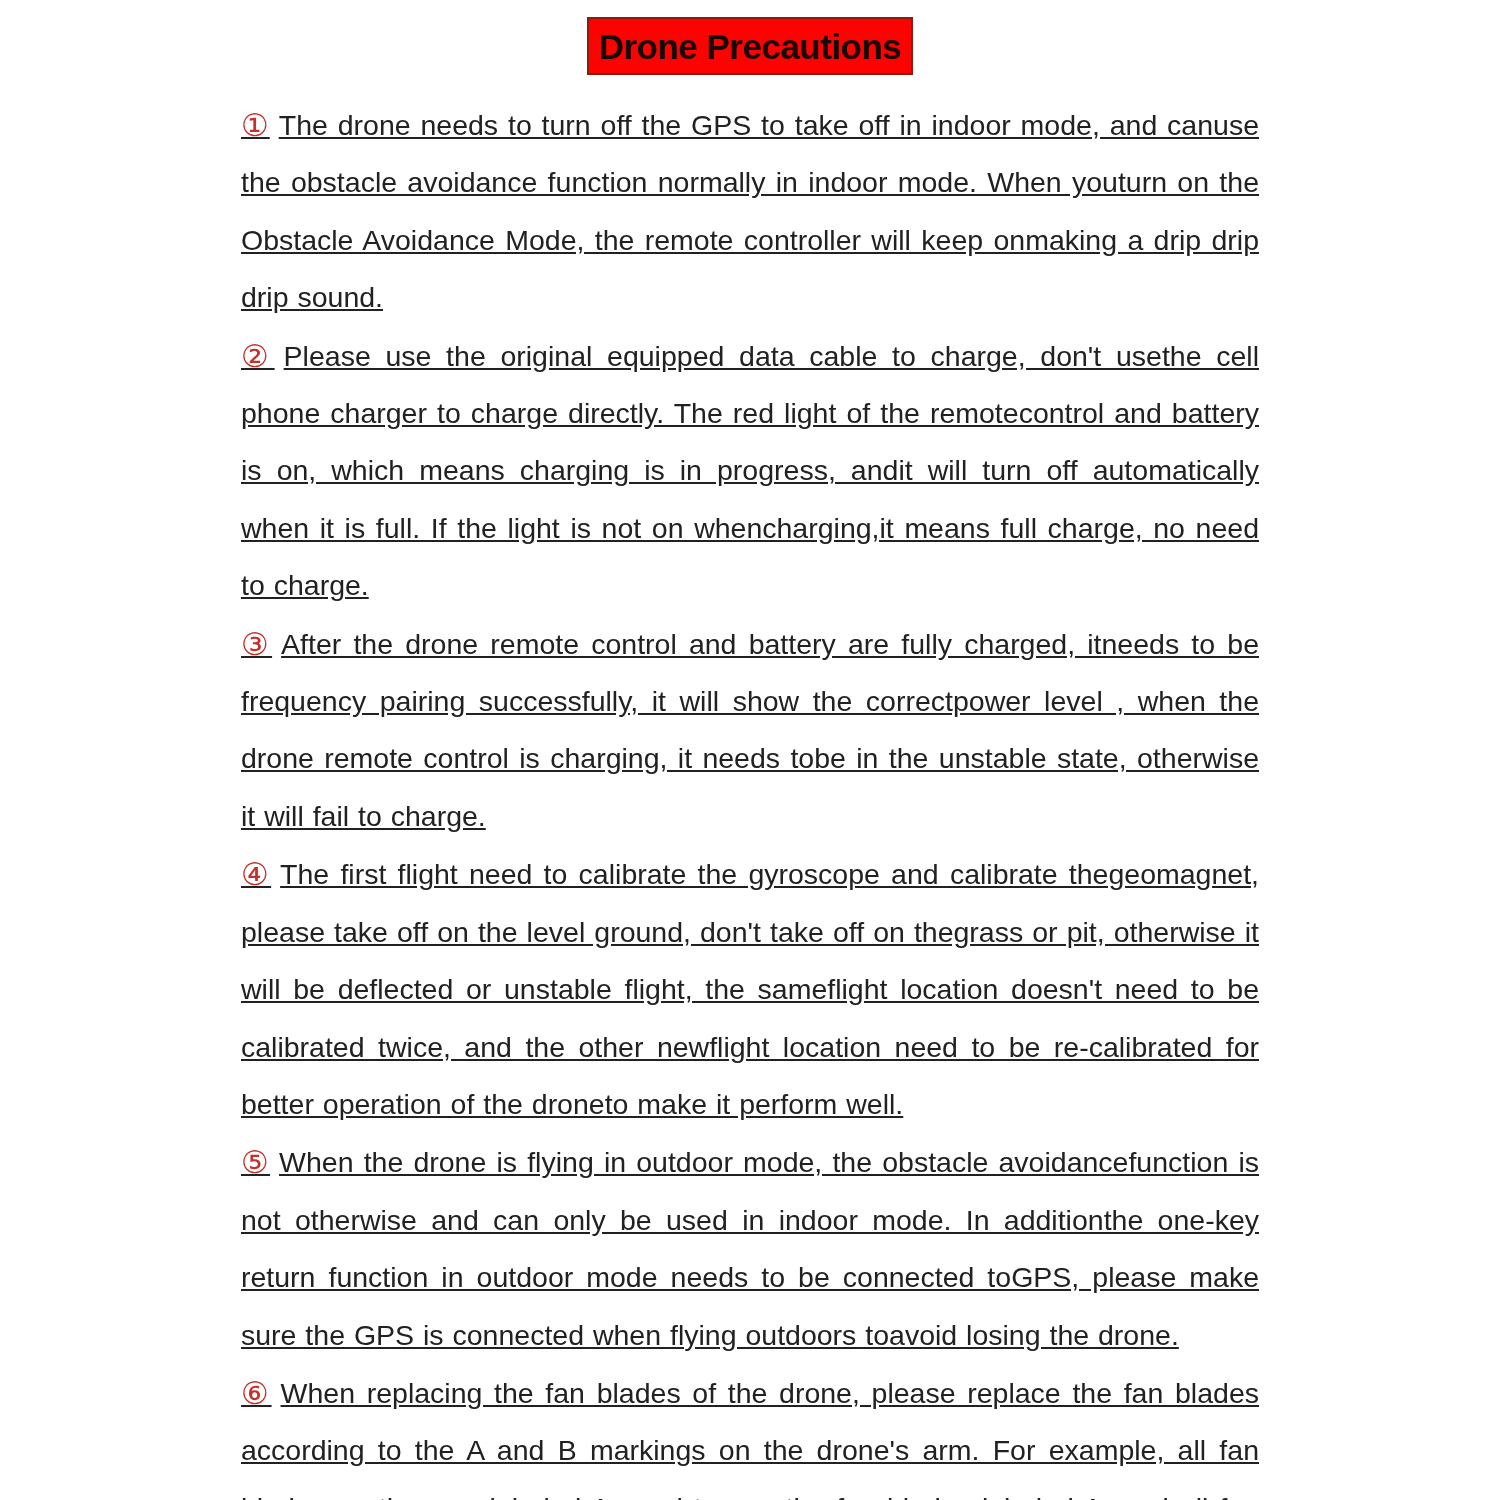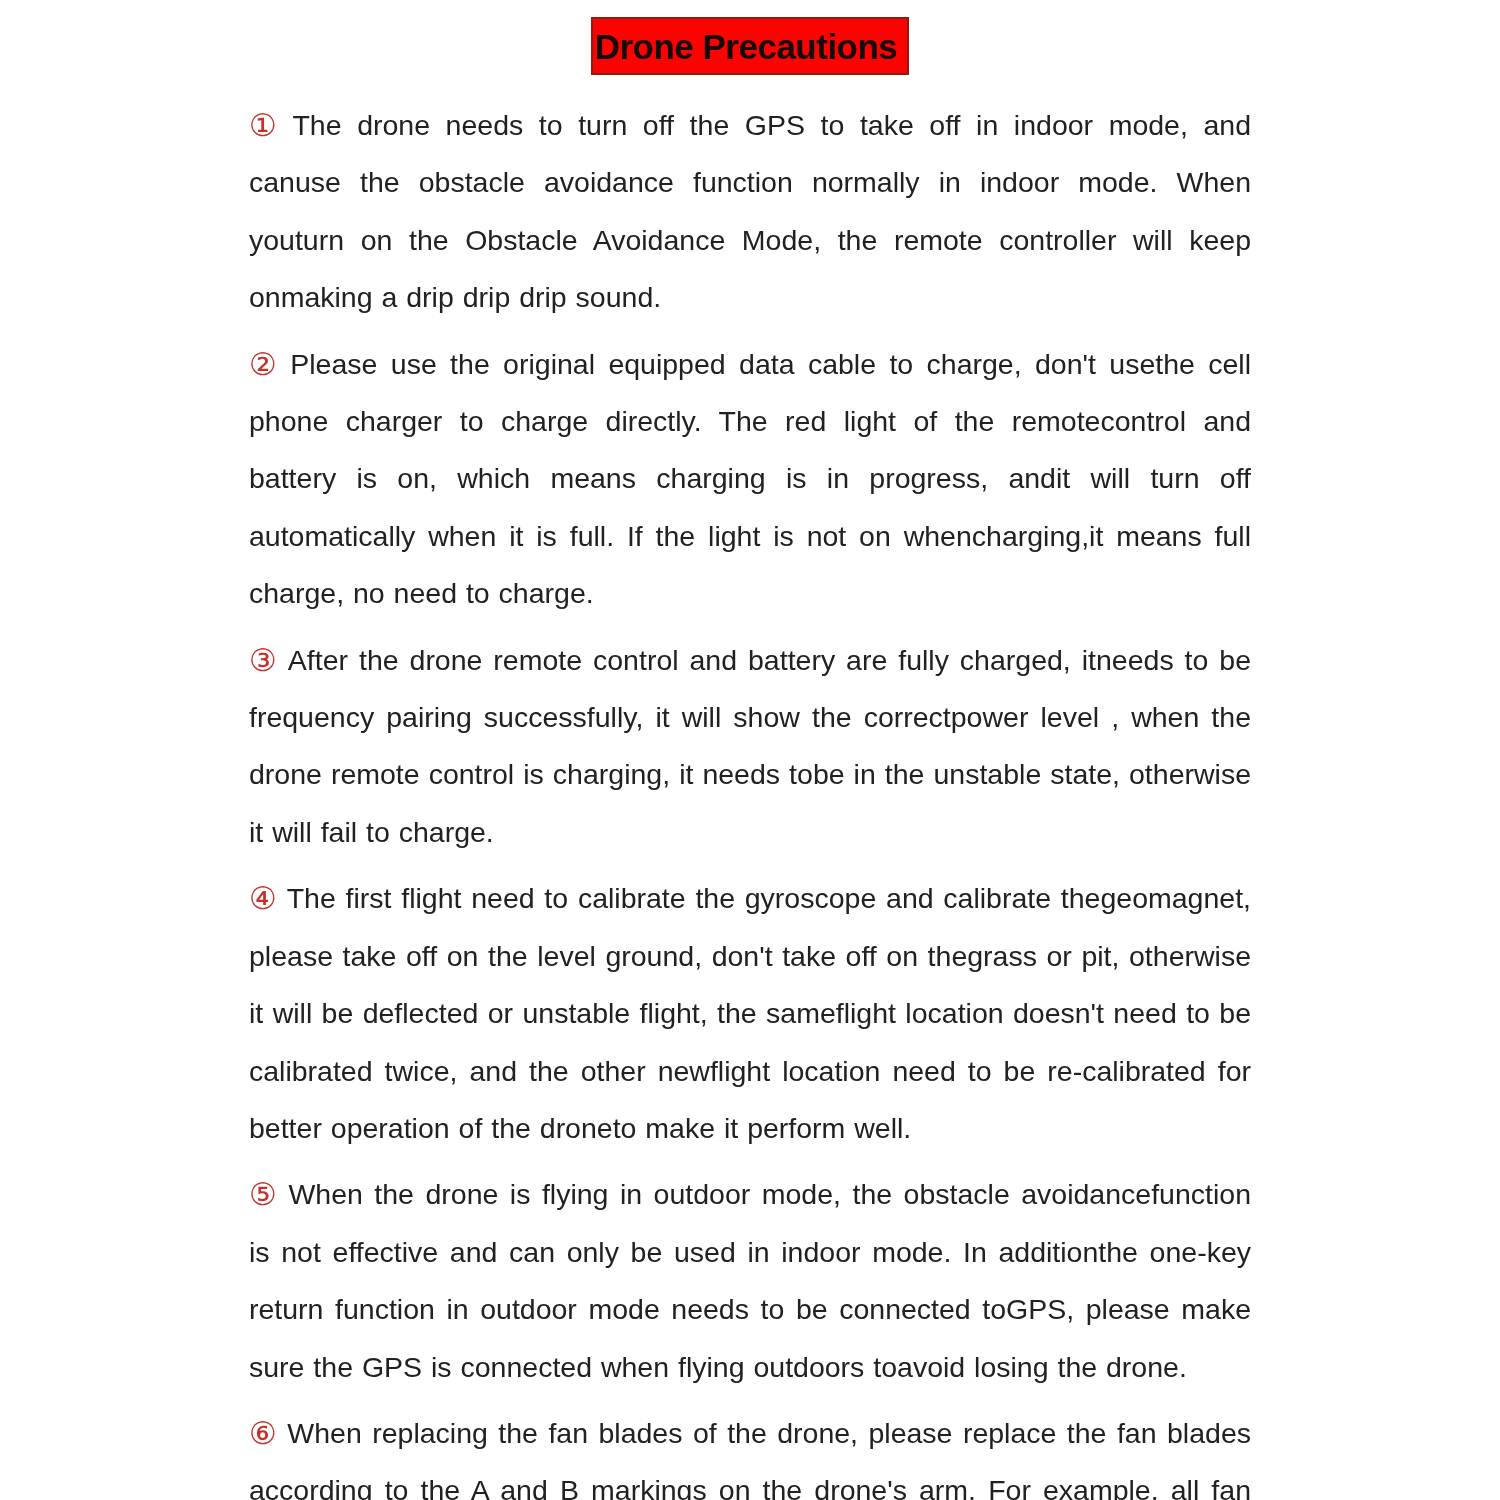--- a/index.html
+++ b/index.html
@@ -21,35 +21,36 @@
     text-align:center;
   }
   .doc-title{
     display:inline-block;
     background:var(--title-bg);
     color:var(--title-text);
     border:2px solid var(--title-border);
     font-size:35px;
     font-weight:bold;
     line-height:1;
-    padding:10px 10px 9px 2px;
+    padding:10px 10px 9px 10px;
     letter-spacing:-0.5px;
   }
   .content{
     width:1018px;
     margin:21px auto 0 auto;
   }
   .content p{
-    margin:8px;
+    margin:0;
     font-size:28.5px;
     line-height:57.4px;
     color:var(--body-text);
     text-align:justify;
     text-align-last:left;
     word-spacing:1px;
+    text-decoration:underline;
   }
   .marker{
     color:var(--marker);
     font-family:"DejaVu Sans","Liberation Sans",sans-serif;
     font-size:31px;
     margin-right:9px;
     position:relative;
     top:1px;
   }
 </style>
@@ -58,15 +59,15 @@
 
 <div class="title-row">
   <span class="doc-title">Drone Precautions</span>
 </div>
 
 <div class="content">
   <p><span class="marker">①</span><span>The drone needs to turn off the GPS to take off in indoor mode, and canuse the obstacle avoidance function normally in indoor mode. When youturn on the Obstacle Avoidance Mode, the remote controller will keep onmaking a drip drip drip sound.</span></p>
   <p><span class="marker">②</span><span>Please use the original equipped data cable to charge, don't usethe cell phone charger to charge directly. The red light of the remotecontrol and battery is on, which means charging is in progress, andit will turn off automatically when it is full. If the light is not on whencharging,it means full charge, no need to charge.</span></p>
   <p><span class="marker">③</span><span>After the drone remote control and battery are fully charged, itneeds to be frequency pairing successfully, it will show the correctpower level , when the drone remote control is charging, it needs tobe in the unstable state, otherwise it will fail to charge.</span></p>
   <p><span class="marker">④</span><span>The first flight need to calibrate the gyroscope and calibrate thegeomagnet, please take off on the level ground, don't take off on thegrass or pit, otherwise it will be deflected or unstable flight, the sameflight location doesn't need to be calibrated twice, and the other newflight location need to be re-calibrated for better operation of the droneto make it perform well.</span></p>
-  <p><span class="marker">⑤</span><span>When the drone is flying in outdoor mode, the obstacle avoidancefunction is not effective and can only be used in indoor mode. In additionthe one-key return function in outdoor mode needs to be connected toGPS, please make sure the GPS is connected when flying outdoors toavoid losing the drone.</span></p>
+  <p><span class="marker">⑤</span><span>When the drone is flying in outdoor mode, the obstacle avoidancefunction is not otherwise and can only be used in indoor mode. In additionthe one-key return function in outdoor mode needs to be connected toGPS, please make sure the GPS is connected when flying outdoors toavoid losing the drone.</span></p>
   <p><span class="marker">⑥</span><span>When replacing the fan blades of the drone, please replace the fan blades according to the A and B markings on the drone's arm. For example, all fan blades on the arm labeled A need to use the fan blades labeled A, and all fan blades on the arm labeled B need to use the fan blades labeled B. Otherwise, the drone will not be able to take off normally.</span></p>
 </div>
 
 </body></html>

